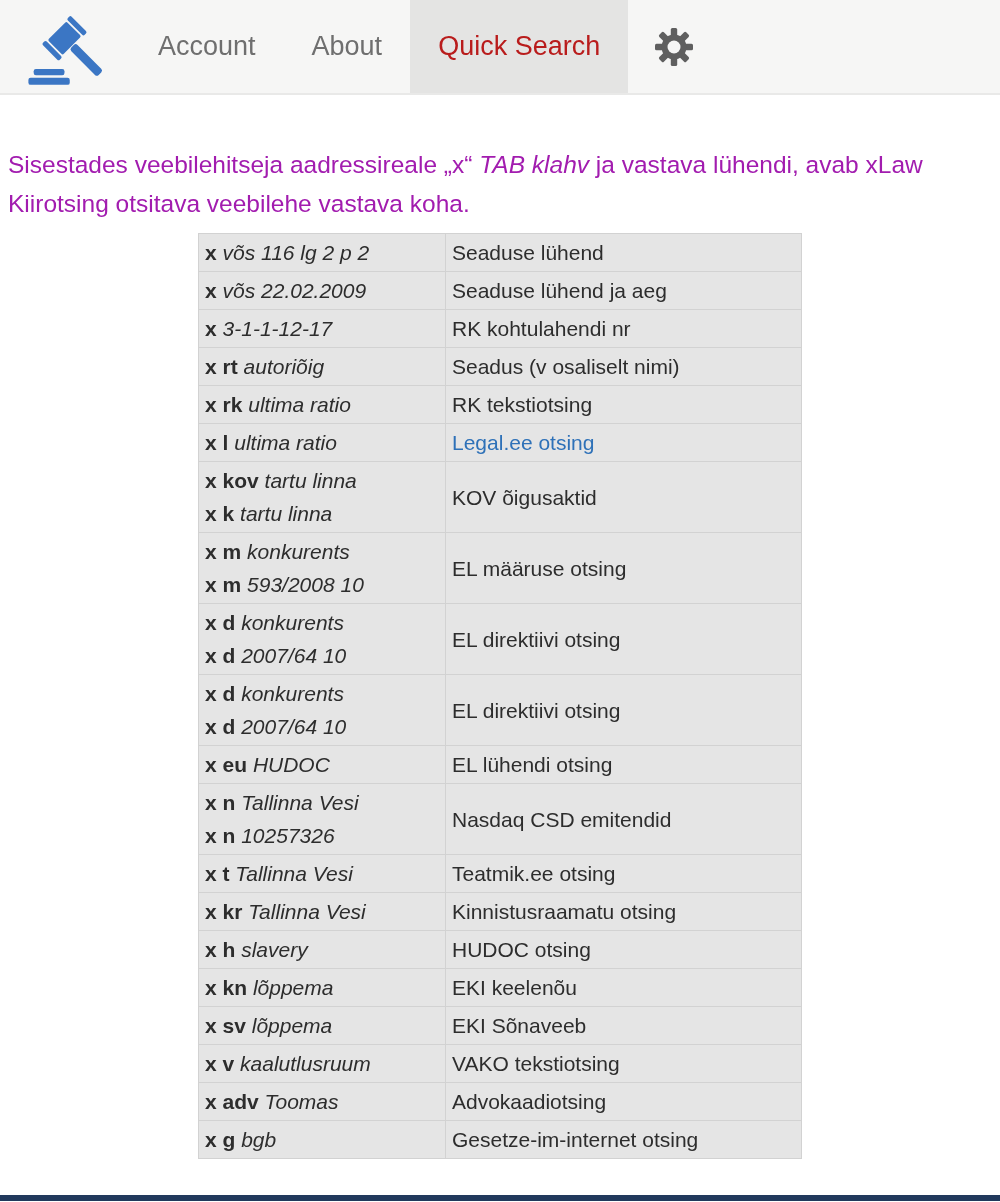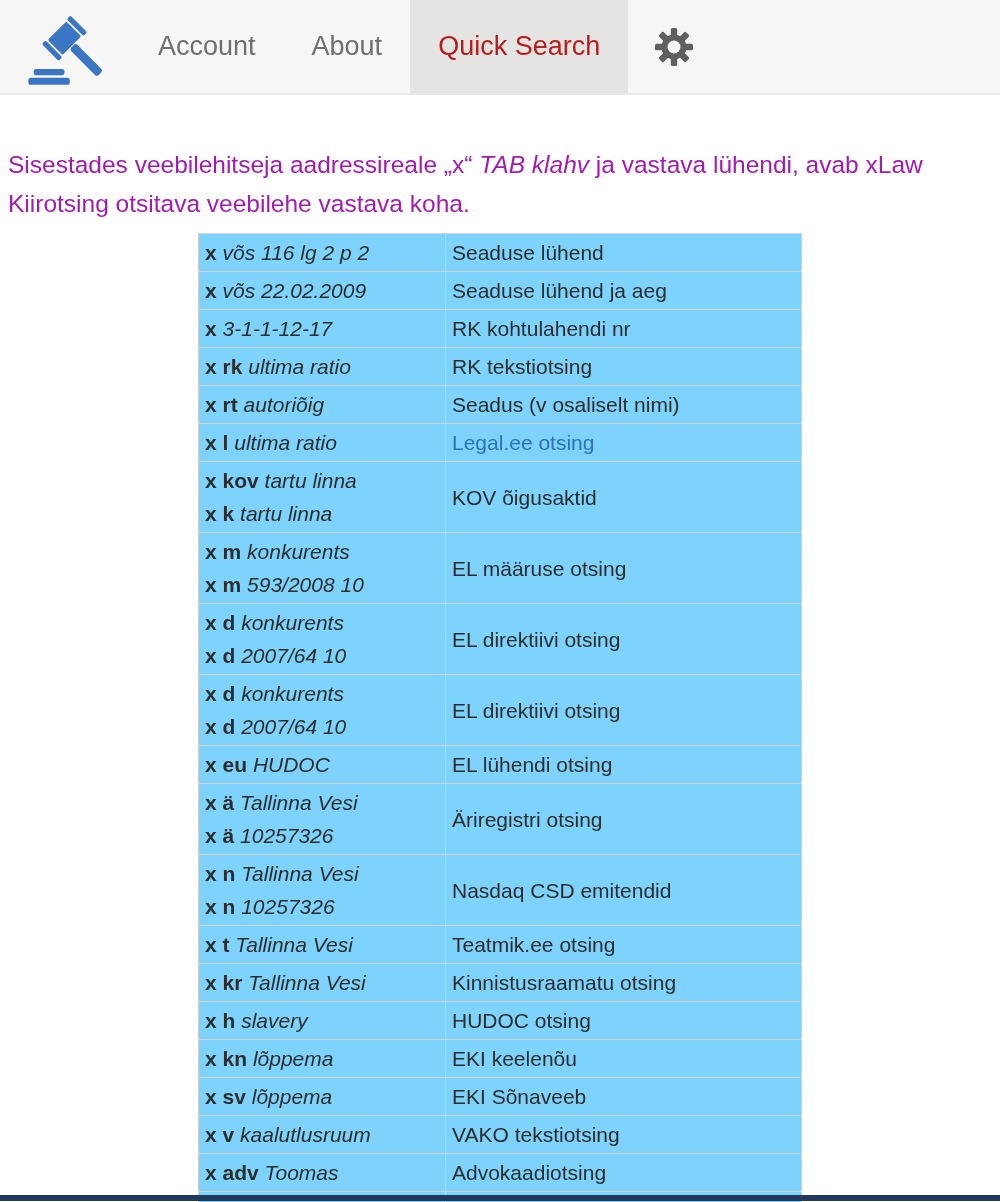--- a/index.html
+++ b/index.html
@@ -54,21 +54,21 @@
     margin: 0 auto;
     width: 604px;
     table-layout: fixed;
   }
   table.qs td {
     border: 1px solid #d2d2d2;
     font-size: 21px;
     padding: 2px 6px;
     color: #2d2d2d;
     vertical-align: middle;
-    background: #7dd3fc;
+    background: #e5e5e5;
   }
   td.cmd-cell { width: 234px; }
   .cmd-line { line-height: 33px; white-space: nowrap; }
   .cmd { font-weight: bold; }
   .arg { font-style: italic; }
   .desc-cell span { line-height: 33px; }
   .desc-link { color: #2e71b8; cursor: pointer; }
   
   .bottom-bar {
     position: absolute;
@@ -137,29 +137,29 @@
           <td class="desc-cell"><span>Seaduse lühend ja aeg</span></td>
         </tr>
         <tr>
           <td class="cmd-cell">
             <div class="cmd-line"><span class="cmd">x</span> <span class="arg">3-1-1-12-17</span></div>
           </td>
           <td class="desc-cell"><span>RK kohtulahendi nr</span></td>
         </tr>
         <tr>
           <td class="cmd-cell">
+            <div class="cmd-line"><span class="cmd">x rt</span> <span class="arg">autoriõig</span></div>
+          </td>
+          <td class="desc-cell"><span>Seadus (v osaliselt nimi)</span></td>
+        </tr>
+        <tr>
+          <td class="cmd-cell">
             <div class="cmd-line"><span class="cmd">x rk</span> <span class="arg">ultima ratio</span></div>
           </td>
           <td class="desc-cell"><span>RK tekstiotsing</span></td>
-        </tr>
-        <tr>
-          <td class="cmd-cell">
-            <div class="cmd-line"><span class="cmd">x rt</span> <span class="arg">autoriõig</span></div>
-          </td>
-          <td class="desc-cell"><span>Seadus (v osaliselt nimi)</span></td>
         </tr>
         <tr>
           <td class="cmd-cell">
             <div class="cmd-line"><span class="cmd">x l</span> <span class="arg">ultima ratio</span></div>
           </td>
           <td class="desc-cell"><span class="desc-link">Legal.ee otsing</span></td>
         </tr>
         <tr>
           <td class="cmd-cell">
             <div class="cmd-line"><span class="cmd">x kov</span> <span class="arg">tartu linna</span></div>
@@ -186,27 +186,20 @@
             <div class="cmd-line"><span class="cmd">x d</span> <span class="arg">konkurents</span></div>
             <div class="cmd-line"><span class="cmd">x d</span> <span class="arg">2007/64 10</span></div>
           </td>
           <td class="desc-cell"><span>EL direktiivi otsing</span></td>
         </tr>
         <tr>
           <td class="cmd-cell">
             <div class="cmd-line"><span class="cmd">x eu</span> <span class="arg">HUDOC</span></div>
           </td>
           <td class="desc-cell"><span>EL lühendi otsing</span></td>
-        </tr>
-        <tr>
-          <td class="cmd-cell">
-            <div class="cmd-line"><span class="cmd">x ä</span> <span class="arg">Tallinna Vesi</span></div>
-            <div class="cmd-line"><span class="cmd">x ä</span> <span class="arg">10257326</span></div>
-          </td>
-          <td class="desc-cell"><span>Äriregistri otsing</span></td>
         </tr>
         <tr>
           <td class="cmd-cell">
             <div class="cmd-line"><span class="cmd">x n</span> <span class="arg">Tallinna Vesi</span></div>
             <div class="cmd-line"><span class="cmd">x n</span> <span class="arg">10257326</span></div>
           </td>
           <td class="desc-cell"><span>Nasdaq CSD emitendid</span></td>
         </tr>
         <tr>
           <td class="cmd-cell">

